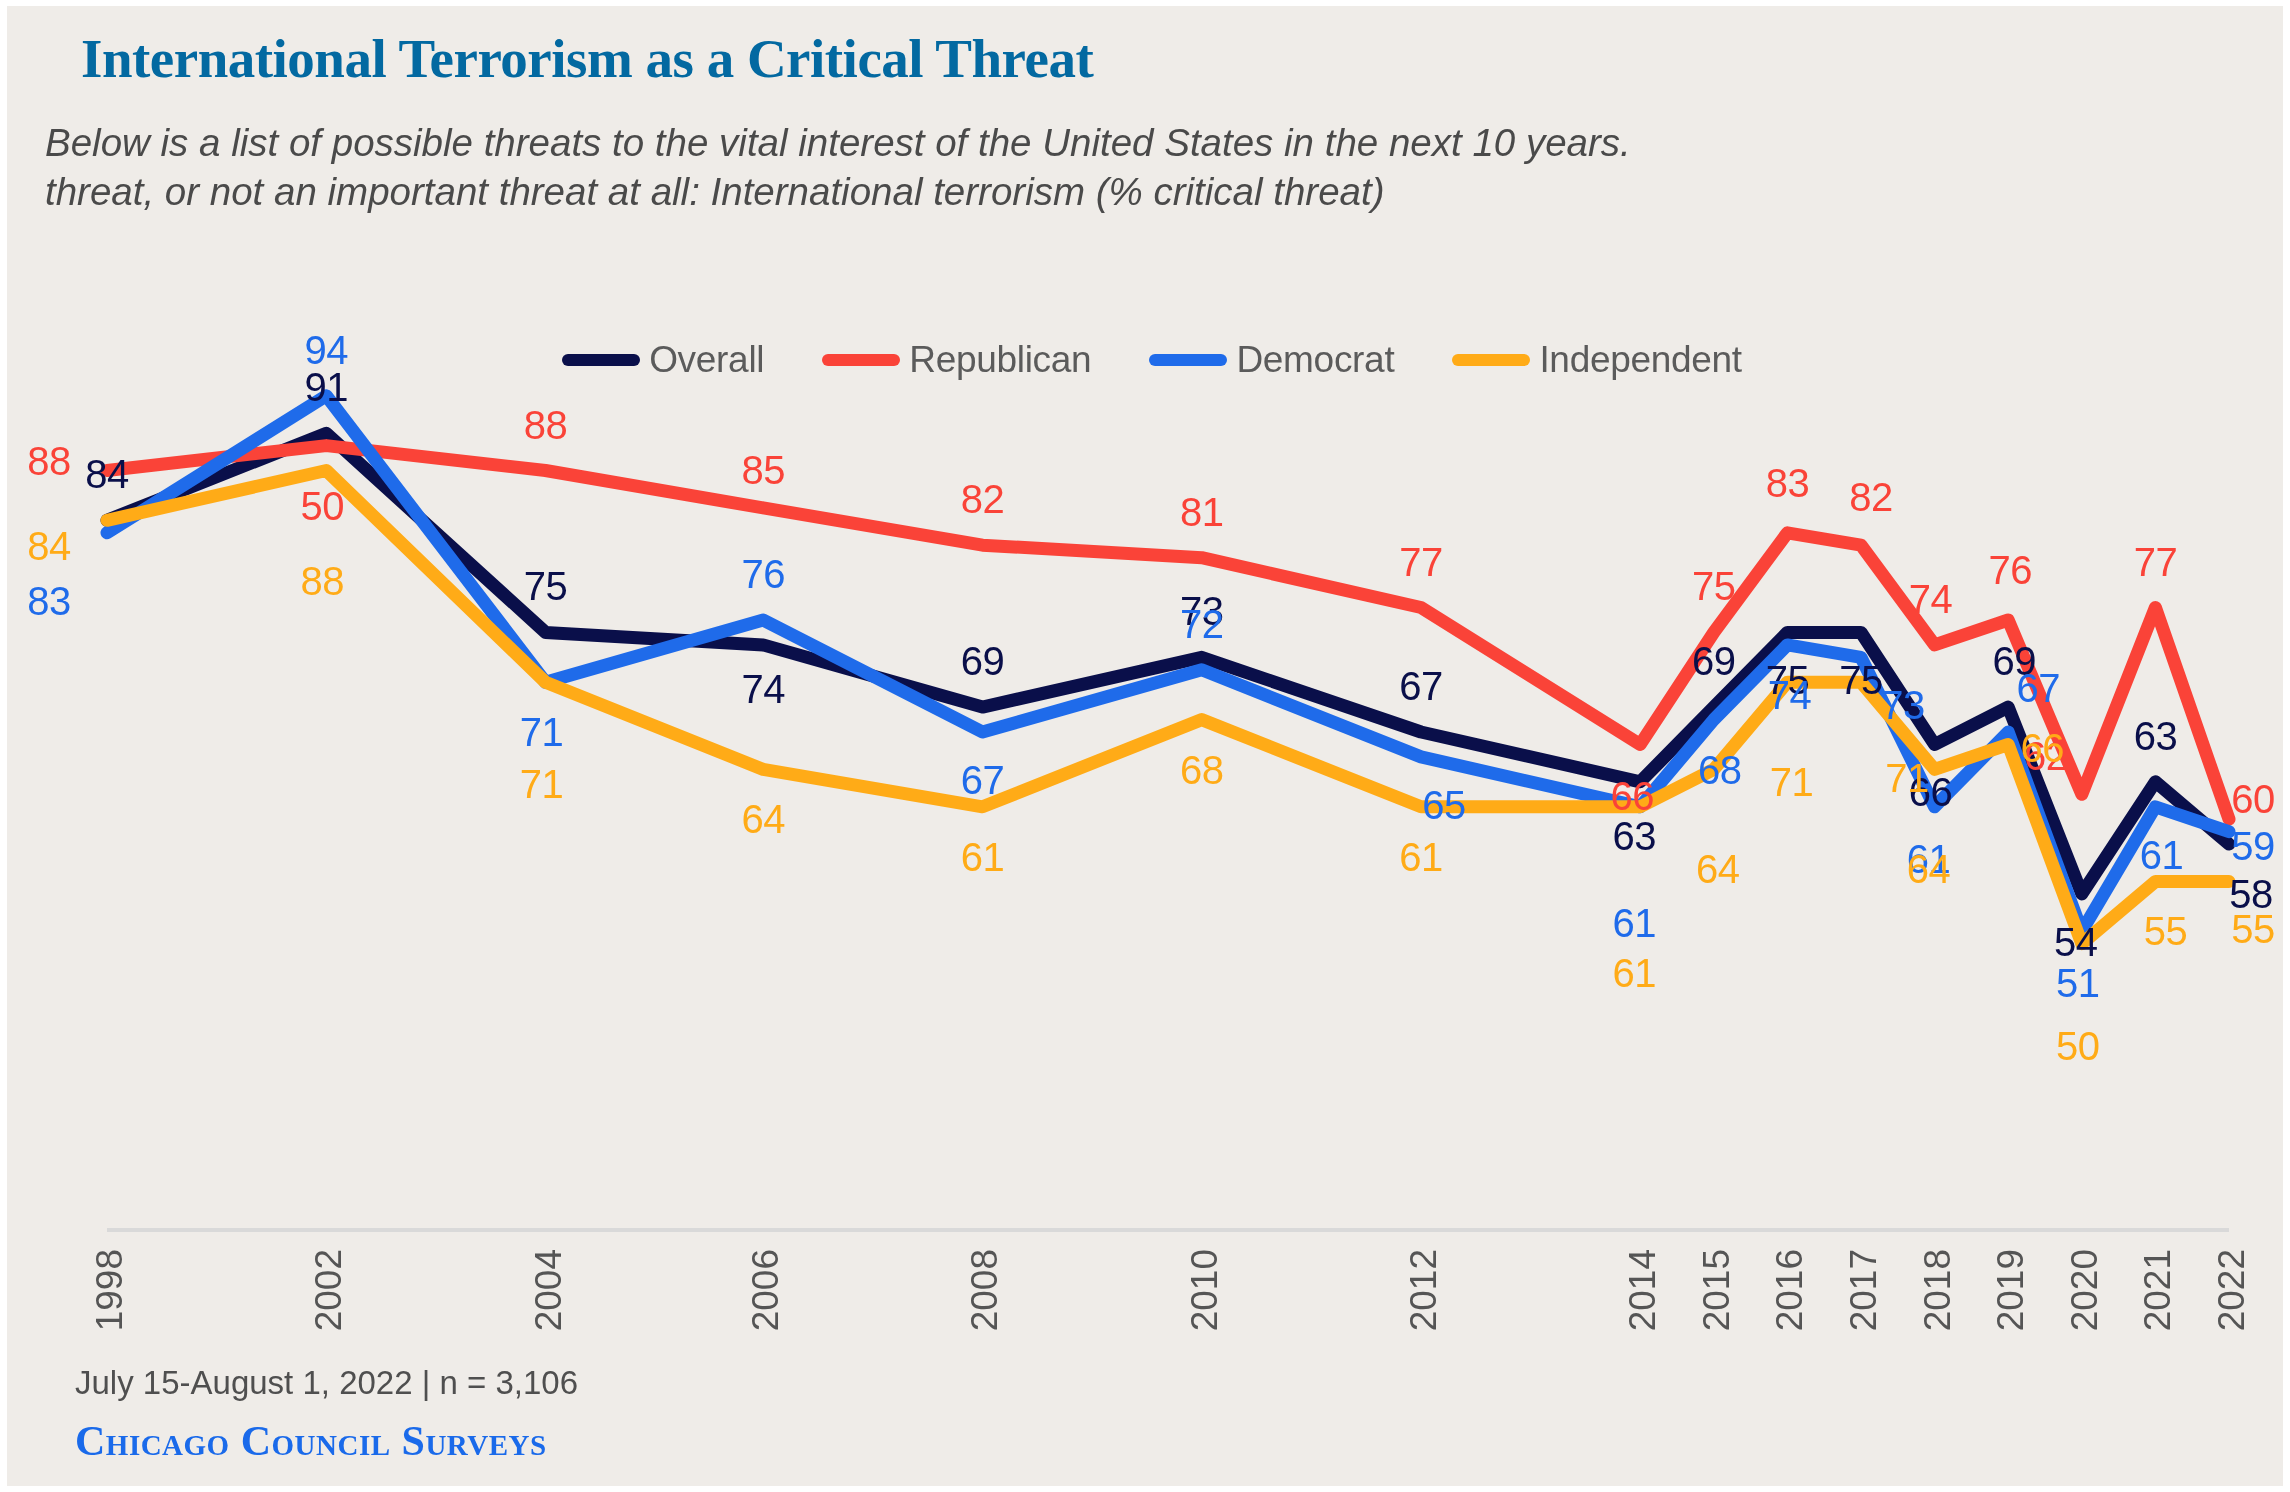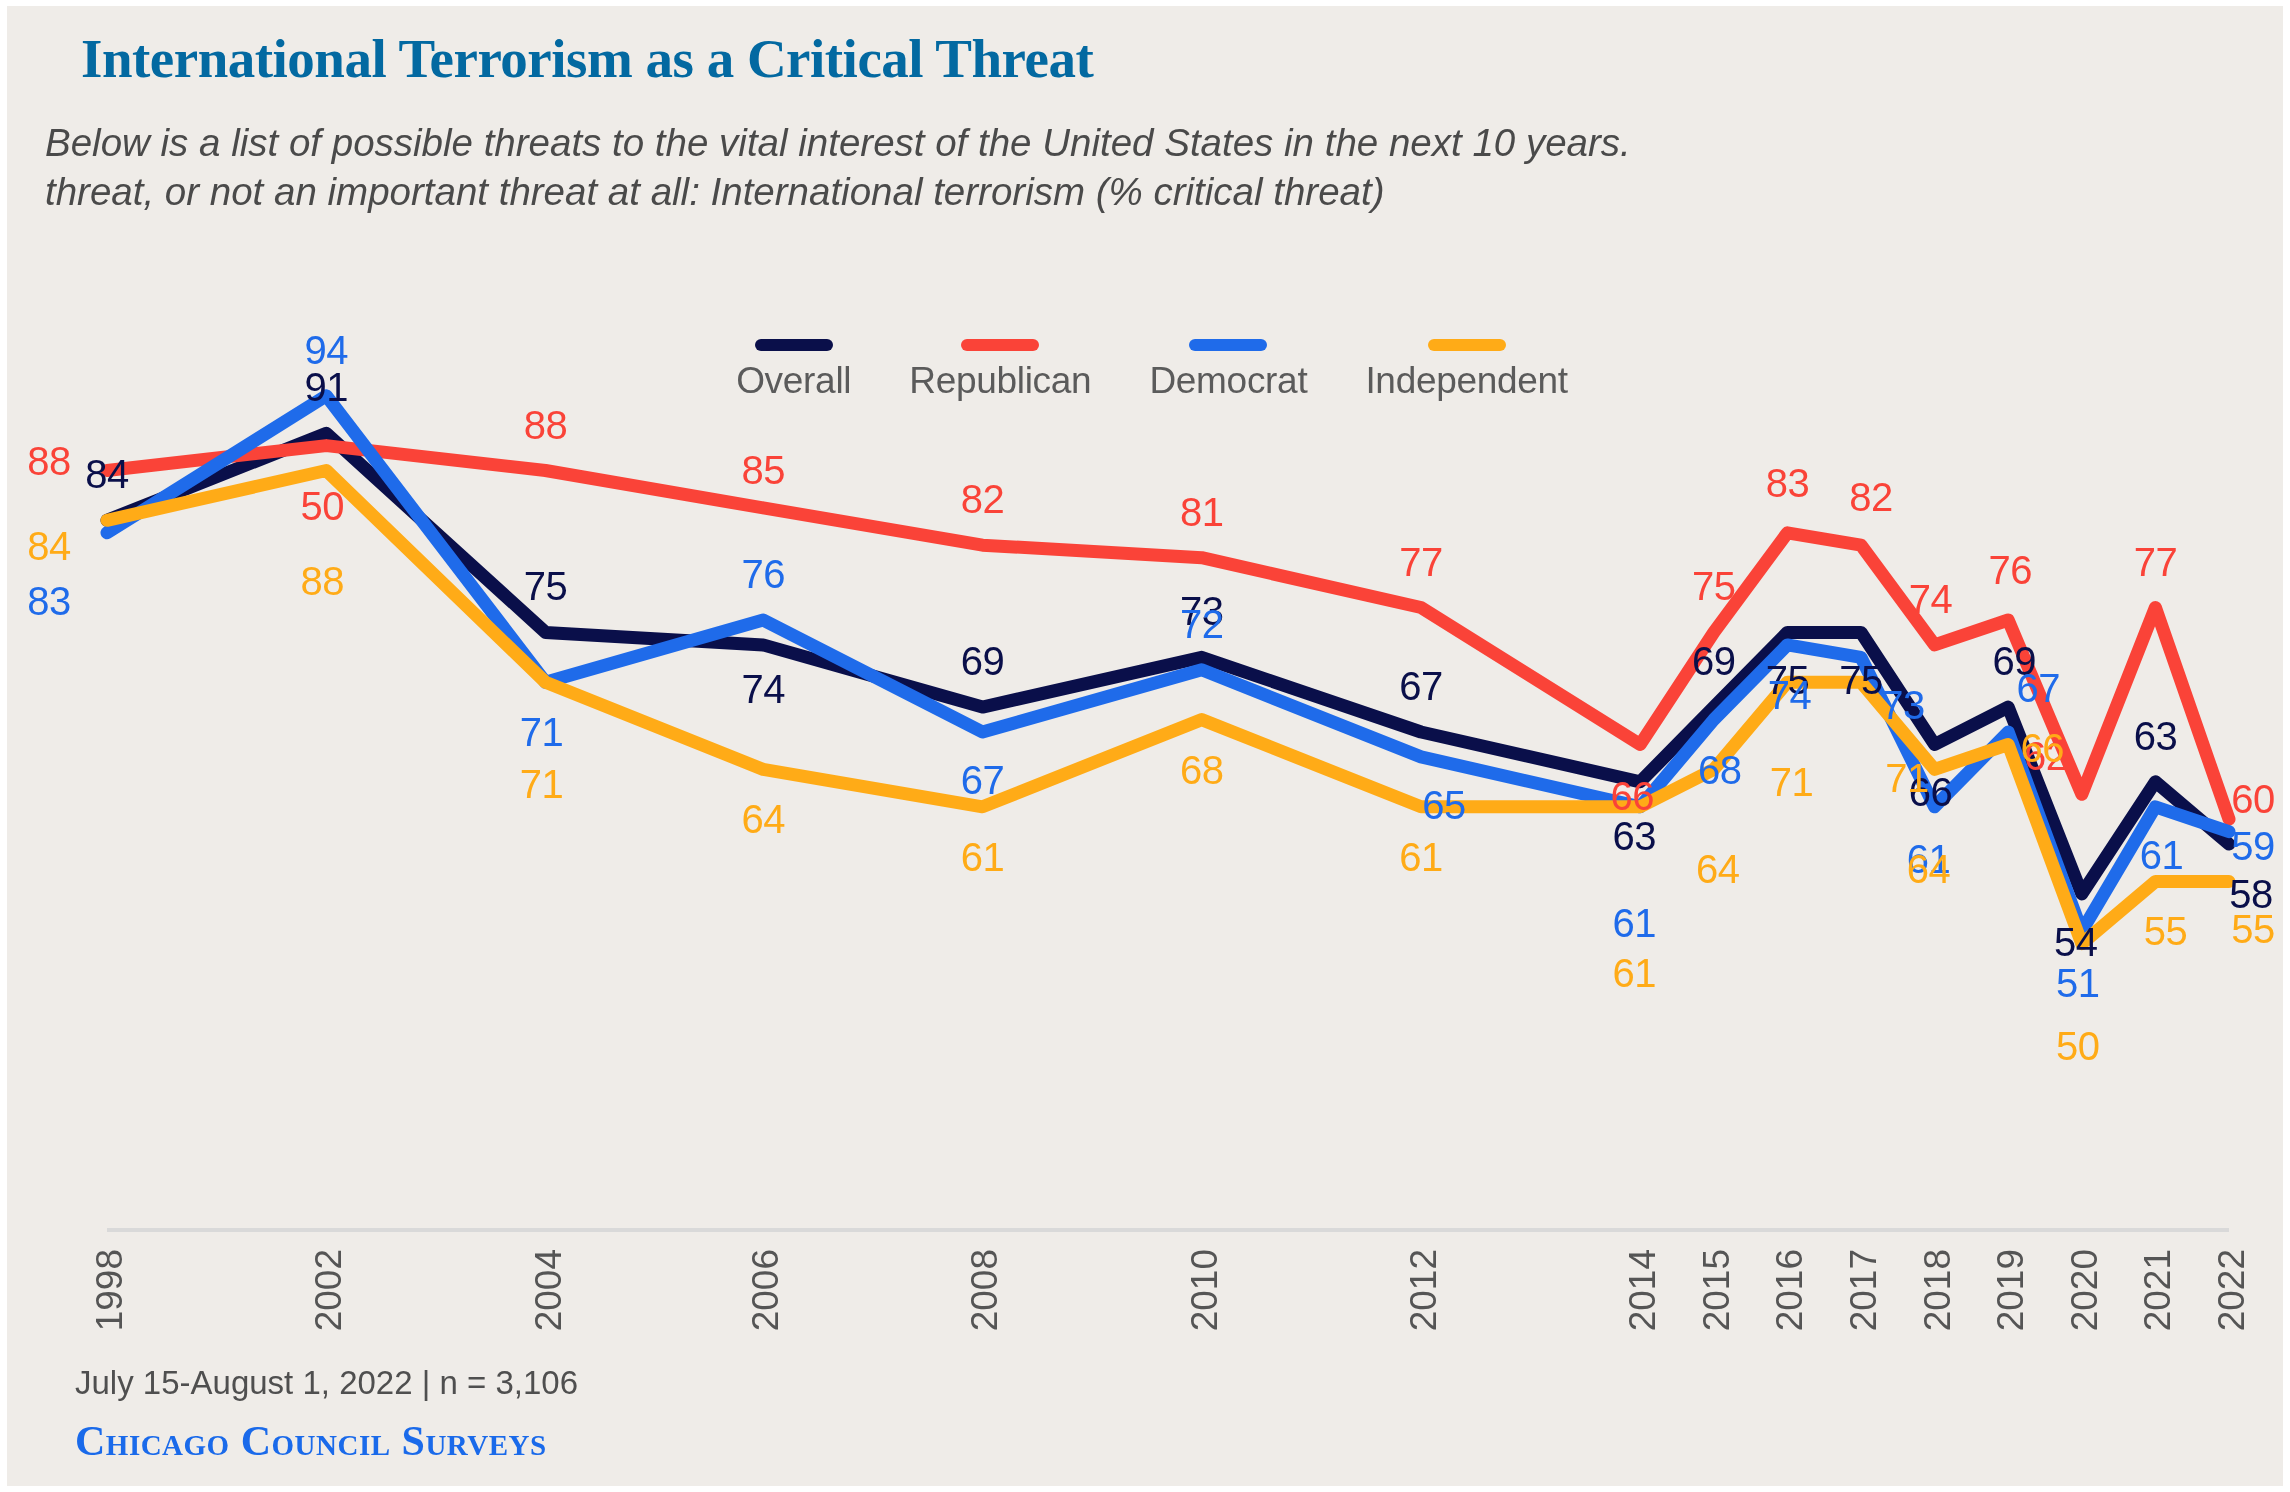--- a/index.html
+++ b/index.html
@@ -54,21 +54,20 @@
     width: 2290px;
     display: flex;
     justify-content: center;
     align-items: center;
     gap: 58px;
   }
   .legend-item {
     display: flex;
     align-items: center;
     gap: 9px;
-    flex-direction: column;
   }
   .legend-swatch {
     width: 78px; height: 12px;
     border-radius: 6px;
     display: block;
   }
   .legend-label {
     font-size: 37px;
     color: #5b5b5b;
     letter-spacing: -0.3px;

